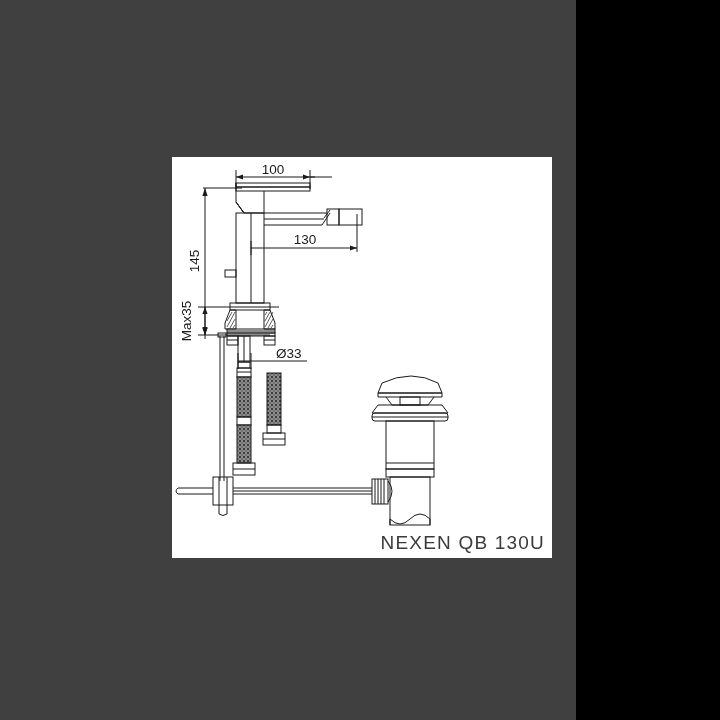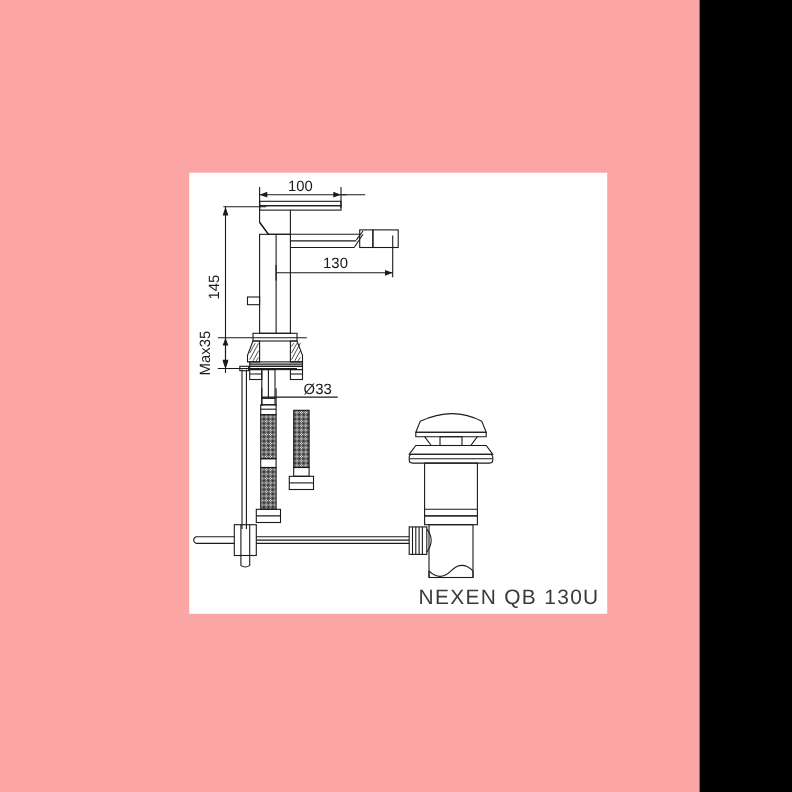--- a/index.html
+++ b/index.html
@@ -1,18 +1,18 @@
 <!DOCTYPE html>
 <html><head>
 <meta charset="utf-8">
 <style>
   html,body{margin:0;padding:0;background:#000;}
   body{width:720px;height:720px;overflow:hidden;
        font-family:"Liberation Sans",sans-serif;}
-  #stage{position:relative;width:636px;height:720px;background:#fca5a5;}
+  #stage{position:relative;width:576px;height:720px;background:#404040;}
   #canvas{position:absolute;left:172px;top:157px;width:380px;height:401px;
           background:#ffffff;overflow:hidden;}
   #canvas svg{display:block;}
   .dimtxt{font-family:"Liberation Sans",sans-serif;font-size:13.5px;fill:#1a1a1a;}
   .brand{font-family:"Liberation Sans",sans-serif;font-size:19px;fill:#3a3a3a;
          letter-spacing:1.2px;}
 </style>
 </head>
 <body>
 

